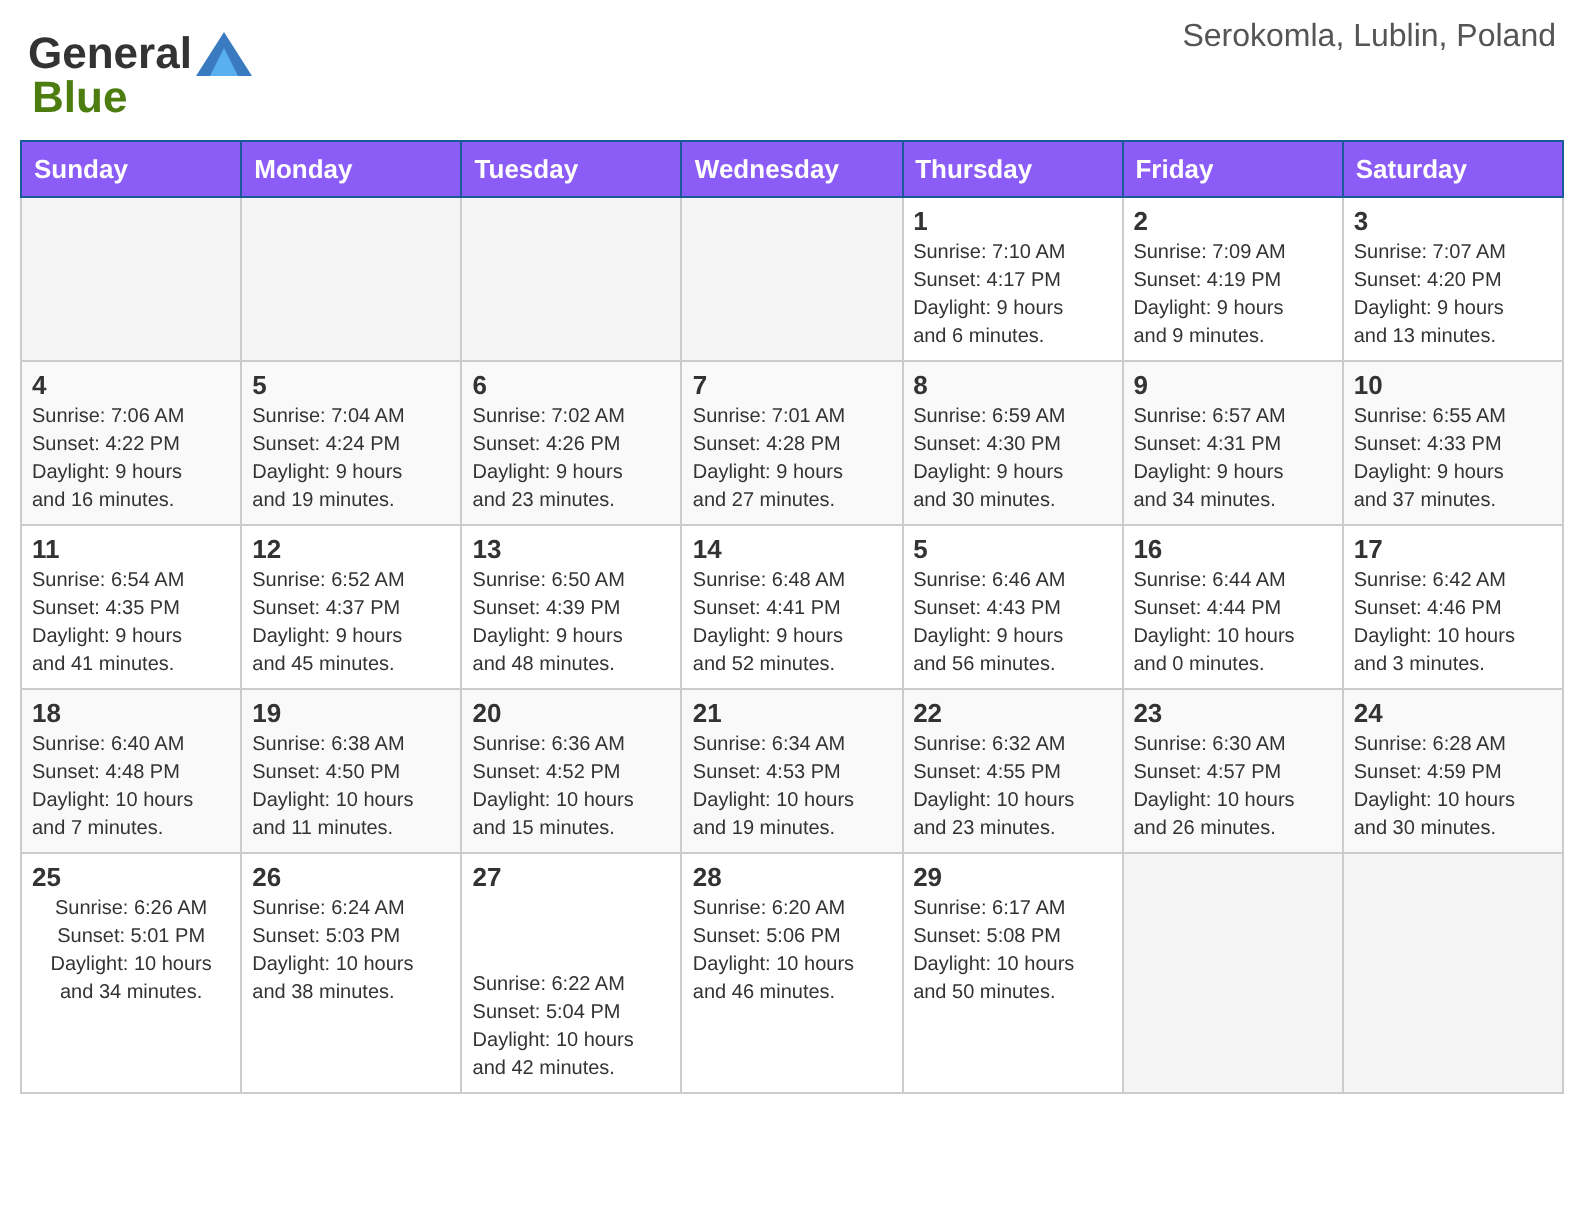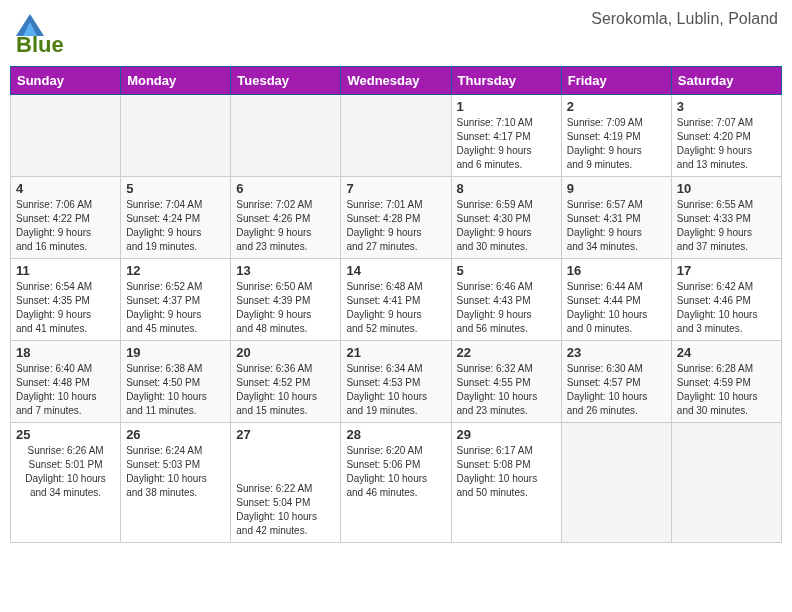--- a/index.html
+++ b/index.html
@@ -53,21 +53,21 @@
     .location {
       font-size: 16px;
       color: #555;
     }
     .calendar-table {
       width: 100%;
       border-collapse: collapse;
       table-layout: fixed;
     }
     .calendar-table th {
-      background-color: #a21caf;
+      background-color: #8b5cf6;
       color: #fff;
       text-align: left;
       padding: 6px 6px;
       font-size: 13px;
       border: 1px solid #1a5a9a;
     }
     .calendar-table td {
       border: 1px solid #ccc;
       vertical-align: top;
       padding: 4px 5px;
@@ -93,20 +93,21 @@
     .empty-cell {
       background: #f5f5f5 !important;
     }
   </style>
 </head>
 <body>
 
 <div class="header-area">
   <div class="logo">
     <div class="logo-text">
+      <span class="logo-general">General</span>
       <svg class="logo-icon" viewBox="0 0 28 22" xmlns="http://www.w3.org/2000/svg">
         <polygon points="0,22 14,0 28,22" fill="#3a7abf"></polygon>
         <polygon points="7,22 14,8 21,22" fill="#5aaff0"></polygon>
       </svg>
     </div>
     <span class="logo-blue" style="margin-top:-4px; margin-left:2px;">Blue</span>
   </div>
   <div class="title-area">
     <div class="location">Serokomla, Lublin, Poland</div>
   </div>

